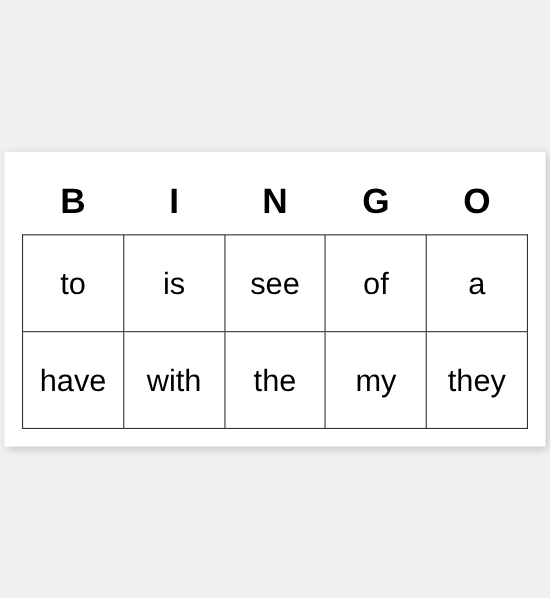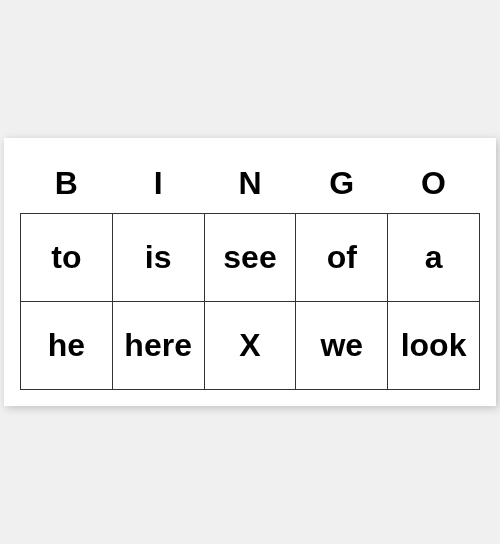--- a/index.html
+++ b/index.html
@@ -25,22 +25,22 @@
 
     .bingo-table {
       border-collapse: collapse;
       width: 460px;
     }
 
     .bingo-table th,
     .bingo-table td {
       border: 1.5px solid #333;
       text-align: center;
-      font-size: 32px;
-      font-weight: bold;
+      font-size: 28px;
+      font-weight: normal;
     }
 
     .bingo-table th {
       width: 92px;
       height: 60px;
       font-size: 32px;
       font-weight: bold;
       border: none;
       padding: 4px;
     }
@@ -72,21 +72,21 @@
     </thead>
     <tbody>
       <tr>
         <td>to</td>
         <td>is</td>
         <td>see</td>
         <td>of</td>
         <td>a</td>
       </tr>
       <tr>
-        <td>he</td>
-        <td>here</td>
-        <td class="free-space">X</td>
-        <td>we</td>
-        <td>look</td>
+        <td>have</td>
+        <td>with</td>
+        <td>the</td>
+        <td>my</td>
+        <td>they</td>
       </tr>
     </tbody>
   </table>
 </div>
 
 </body></html>

